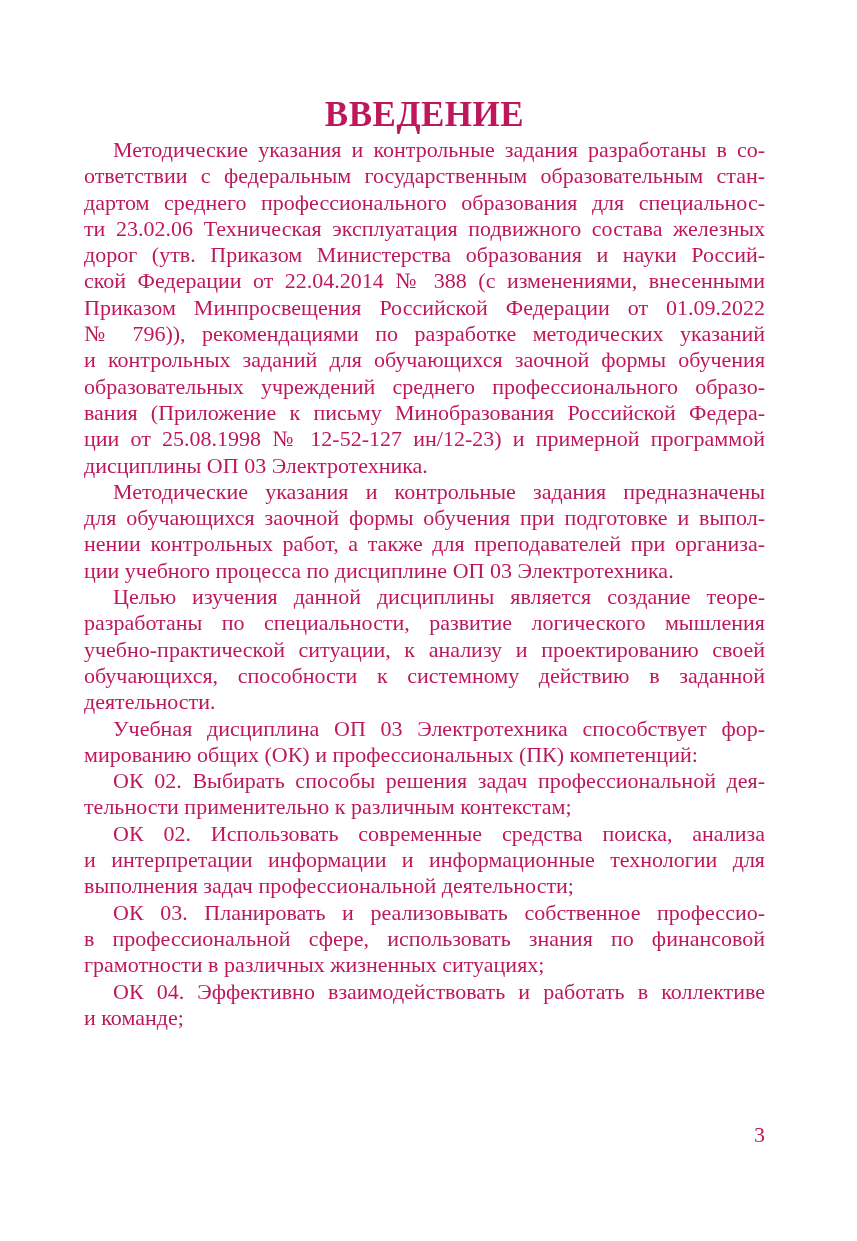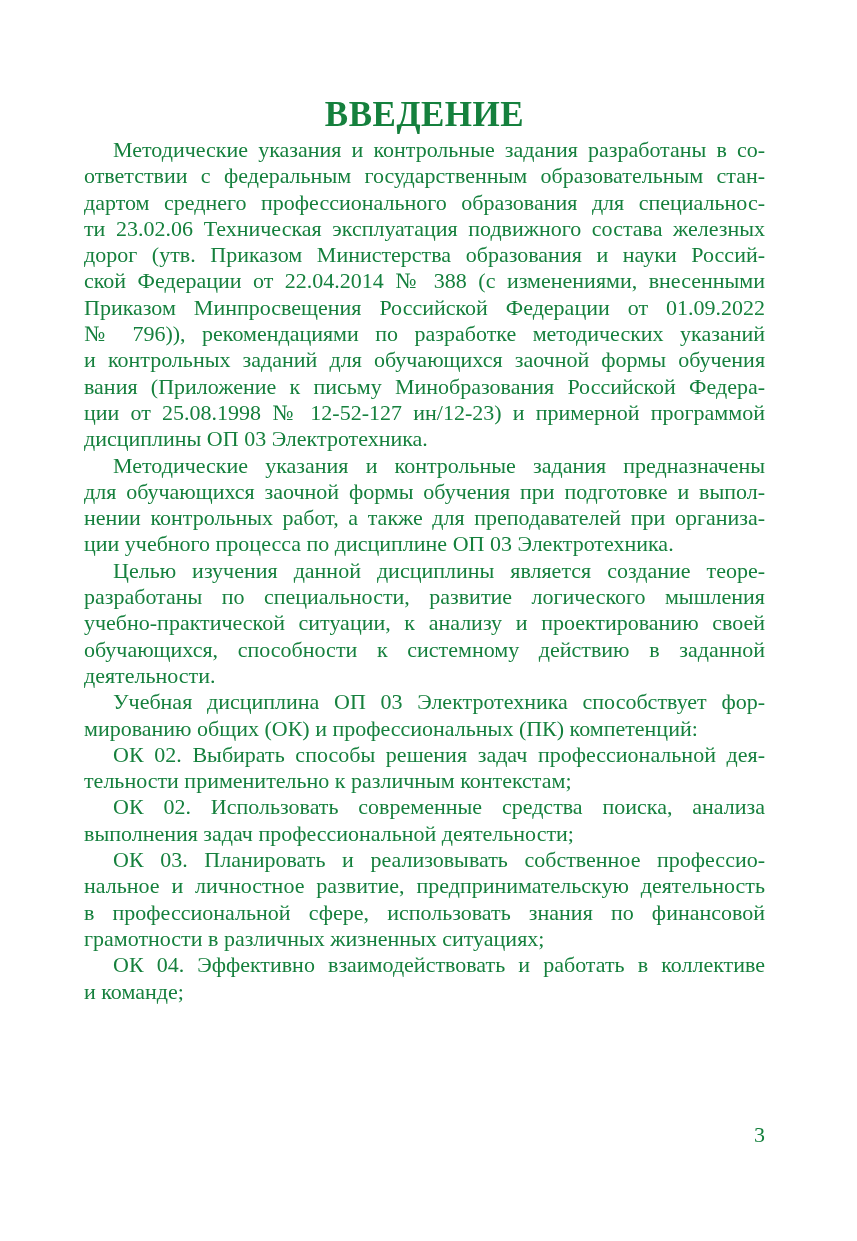--- a/index.html
+++ b/index.html
@@ -5,21 +5,21 @@
   html, body {
     margin: 0;
     padding: 0;
   }
   .book-page {
     position: relative;
     width: 857px;
     height: 1241px;
     background: #ffffff;
     font-family: "Liberation Serif", "DejaVu Serif", serif;
-    color: #15803d;
+    color: #be185d;
     overflow: hidden;
   }
   .page-title {
     position: absolute;
     top: 97px;
     left: 84px;
     width: 681px;
     text-align: center;
     font-size: 35px;
     line-height: 36px;
@@ -68,40 +68,41 @@
   <div class="document-body">
       <div class="line first">Методические указания и контрольные задания разработаны в со-</div>
       <div class="line">ответствии с федеральным государственным образовательным стан-</div>
       <div class="line">дартом среднего профессионального образования для специальнос-</div>
       <div class="line">ти 23.02.06 Техническая эксплуатация подвижного состава железных</div>
       <div class="line">дорог (утв. Приказом Министерства образования и науки Россий-</div>
       <div class="line">ской Федерации от 22.04.2014 № 388 (с изменениями, внесенными</div>
       <div class="line">Приказом Минпросвещения Российской Федерации от 01.09.2022</div>
       <div class="line">№ 796)), рекомендациями по разработке методических указаний</div>
       <div class="line">и контрольных заданий для обучающихся заочной формы обучения</div>
+      <div class="line">образовательных учреждений среднего профессионального образо-</div>
       <div class="line">вания (Приложение к письму Минобразования Российской Федера-</div>
       <div class="line">ции от 25.08.1998 № 12-52-127 ин/12-23) и примерной программой</div>
       <div class="line last">дисциплины ОП 03 Электротехника.</div>
       <div class="line first">Методические указания и контрольные задания предназначены</div>
       <div class="line">для обучающихся заочной формы обучения при подготовке и выпол-</div>
       <div class="line">нении контрольных работ, а также для преподавателей при организа-</div>
       <div class="line last">ции учебного процесса по дисциплине ОП 03 Электротехника.</div>
       <div class="line first">Целью изучения данной дисциплины является создание теоре-</div>
       <div class="line">разработаны по специальности, развитие логического мышления</div>
       <div class="line">учебно-практической ситуации, к анализу и проектированию своей</div>
       <div class="line">обучающихся, способности к системному действию в заданной</div>
       <div class="line last">деятельности.</div>
       <div class="line first">Учебная дисциплина ОП 03 Электротехника способствует фор-</div>
       <div class="line last">мированию общих (ОК) и профессиональных (ПК) компетенций:</div>
       <div class="line first">ОК 02. Выбирать способы решения задач профессиональной дея-</div>
       <div class="line last">тельности применительно к различным контекстам;</div>
       <div class="line first">ОК 02. Использовать современные средства поиска, анализа</div>
+      <div class="line">и интерпретации информации и информационные технологии для</div>
       <div class="line last">выполнения задач профессиональной деятельности;</div>
       <div class="line first">ОК 03. Планировать и реализовывать собственное профессио-</div>
-      <div class="line">нальное и личностное развитие, предпринимательскую деятельность</div>
       <div class="line">в профессиональной сфере, использовать знания по финансовой</div>
       <div class="line last">грамотности в различных жизненных ситуациях;</div>
       <div class="line first">ОК 04. Эффективно взаимодействовать и работать в коллективе</div>
       <div class="line last">и команде;</div>
     </div>
 
   <div class="page-number">3</div>
 </div>
 
 </body></html>

